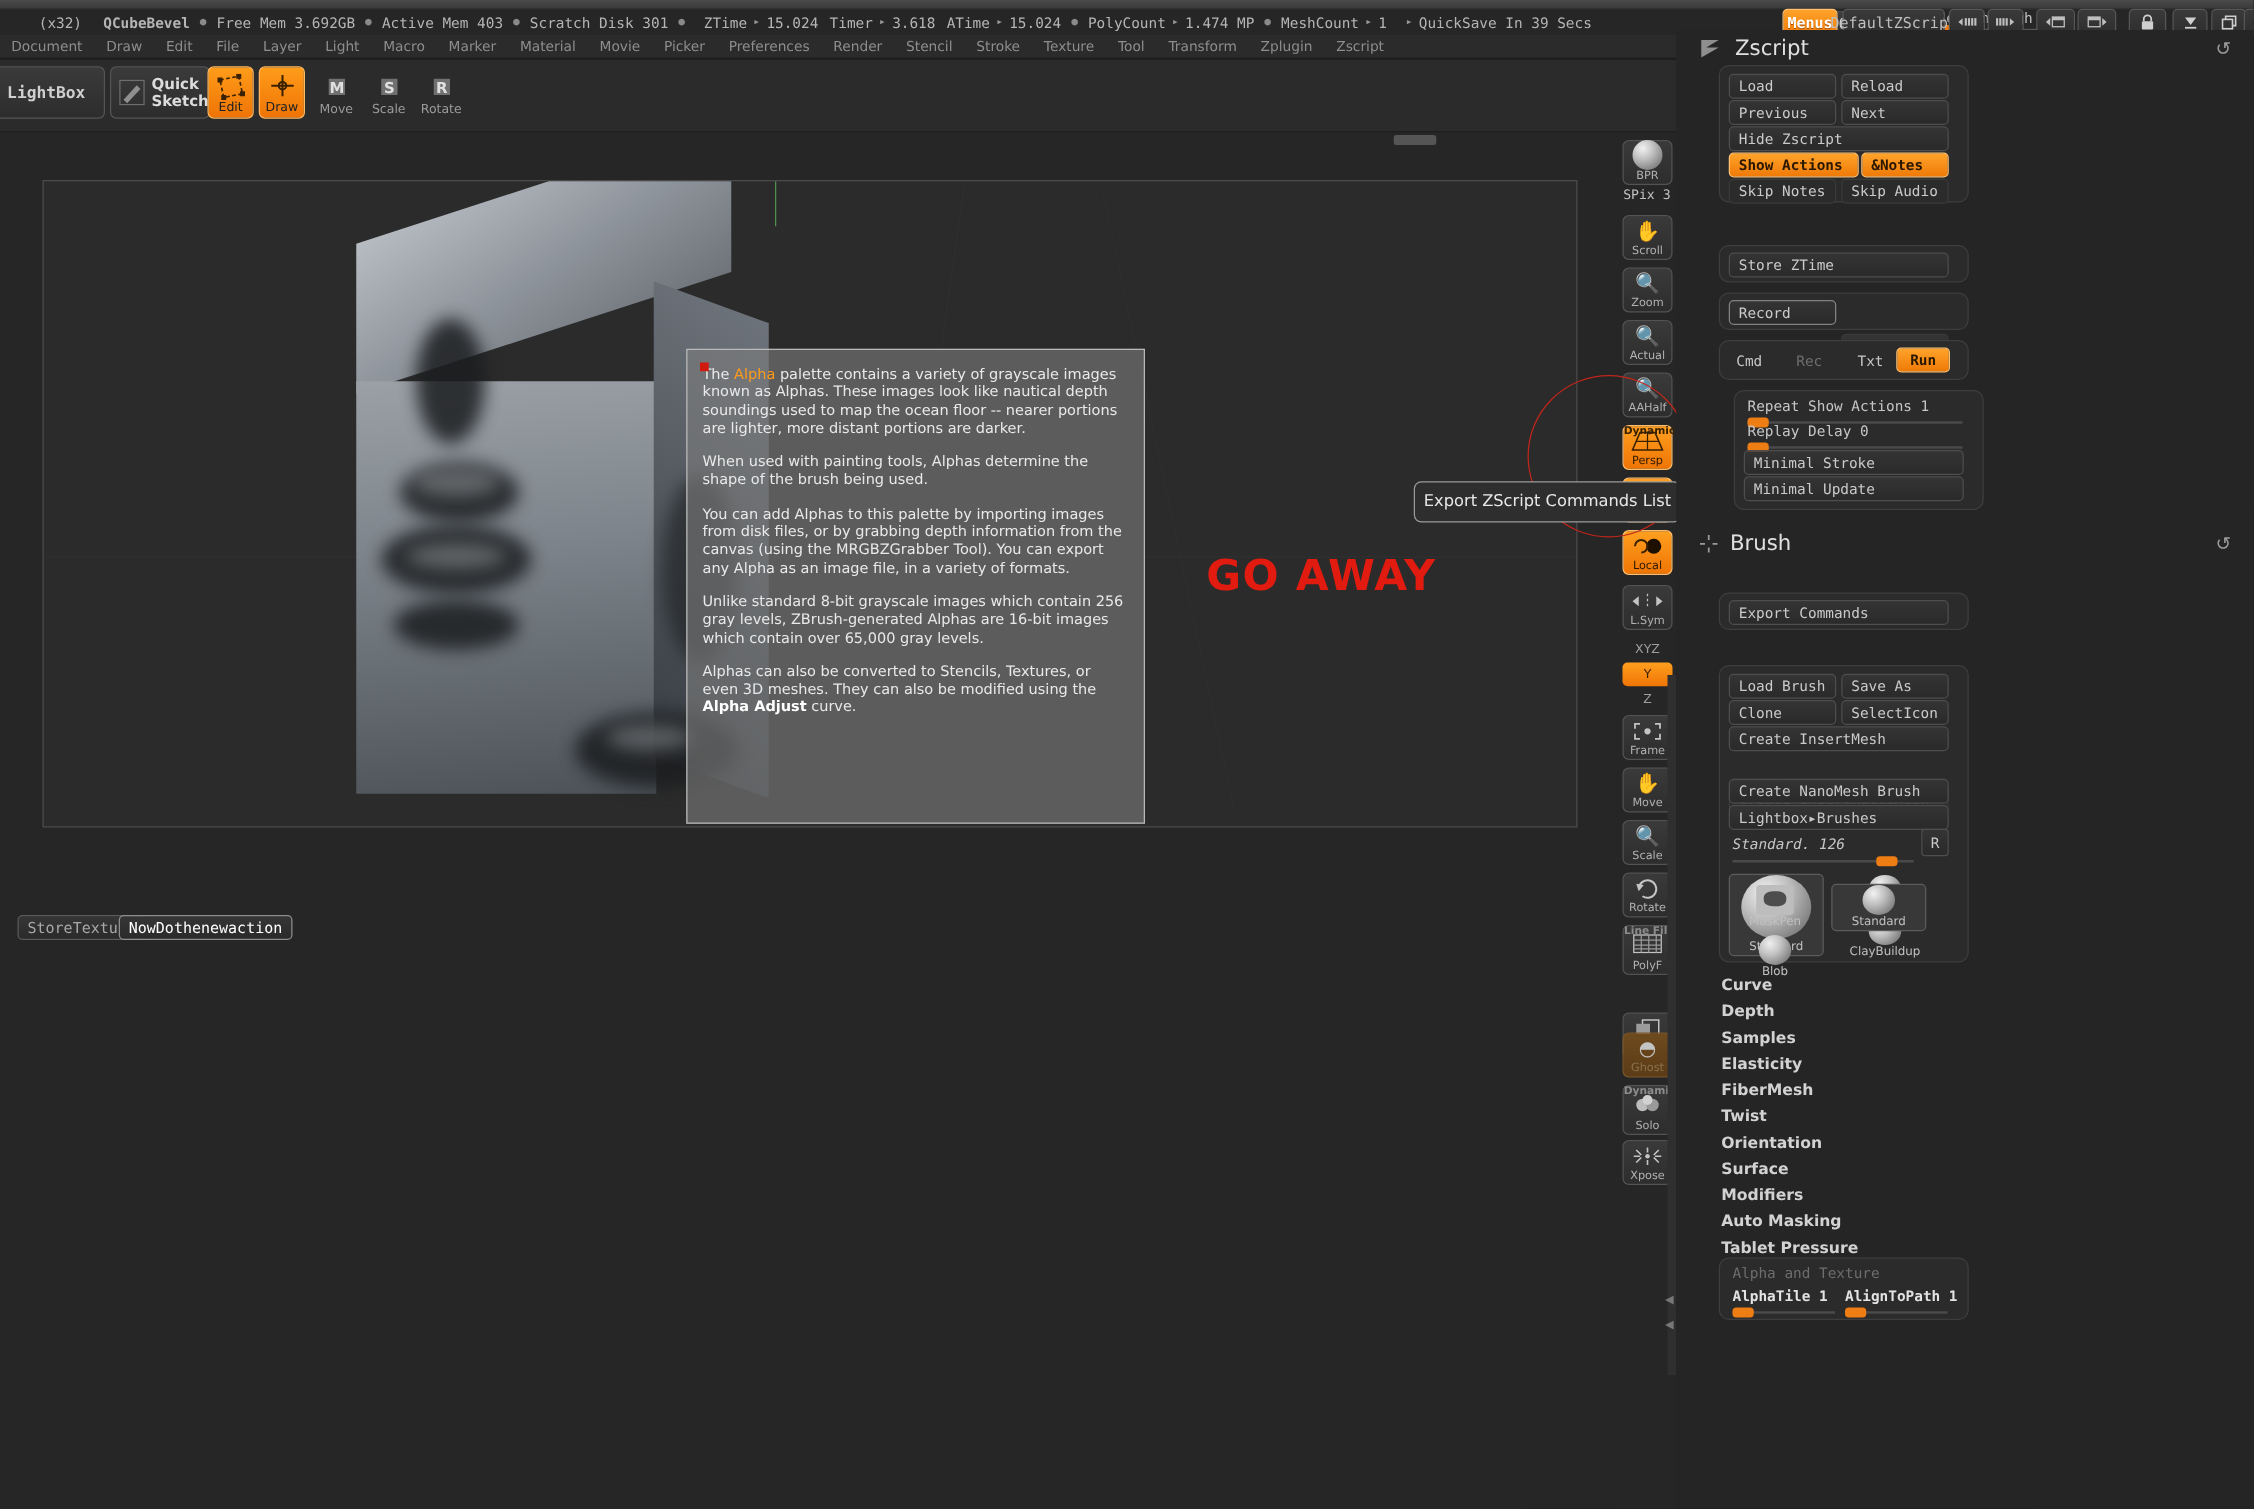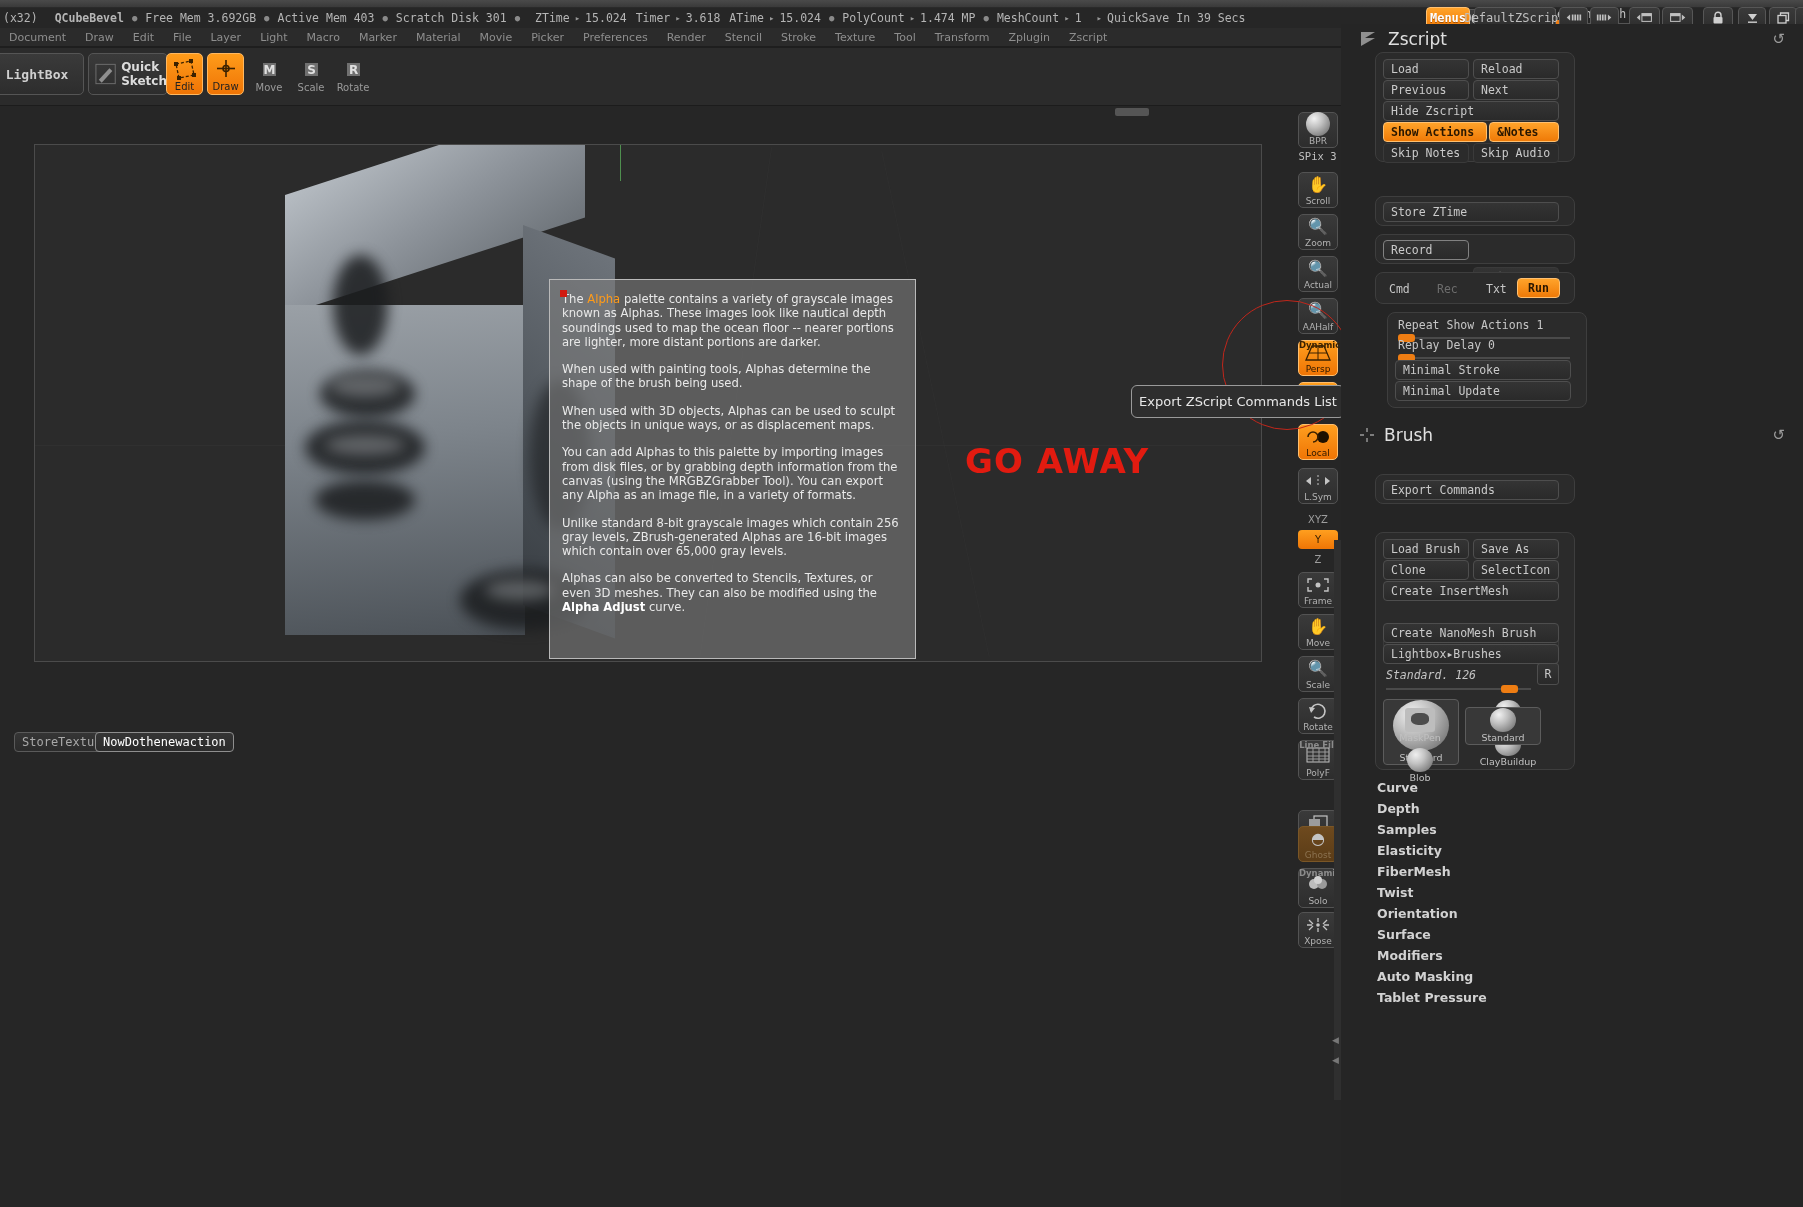--- a/index.html
+++ b/index.html
@@ -20,21 +20,21 @@
   }
   #statusbar {
     position:absolute; left:0; top:8px; width:1803px; height:20px;
     background:#262626; display:flex; align-items:center;
     font-family:"DejaVu Sans Mono", monospace; font-size:11.5px; color:#b5b5b5;
     white-space:nowrap;
   }
   #statusbar .seg { padding:0 3px; }
   #statusbar .dot { color:#8a8a8a; padding:0 5px; font-size:9px;}
   #statusbar .arw { color:#9a9a9a; padding:0 2px; font-size:9px;}
-  .sb-left { padding-left:3px; }
+  .sb-left { padding-left:3px;margin-left:28px; }
 
   #quicksave-btn {
     position:absolute; right:258px; top:9px; height:19px; min-width:78px;
     background:linear-gradient(#3d3d3d,#313131);
     border:1px solid #585858; border-radius:4px;
     font-family:"DejaVu Sans Mono", monospace; font-size:12px; color:#d2d2d2;
     display:flex; align-items:center; justify-content:center; padding:0 8px;
   }
   #seethrough {
     position:absolute; right:153px; top:7px; width:100px; height:22px;
@@ -597,21 +597,20 @@
 
       <div id="goaway">GO  AWAY</div>
     </div>
 
     <div id="notedlg">
       <div class="redsq"></div>
       <p>
         <span>The </span><span class="ac">Alpha</span><span> palette contains a variety of grayscale images known as Alphas. These images look like nautical depth soundings used to map the ocean floor -- nearer portions are lighter, more distant portions are darker.</span>
       </p>
       <p>When used with painting tools, Alphas determine the shape of the brush being used.</p>
-      <p>When used with 3D objects, Alphas can be used to sculpt the objects in unique ways, or as displacement maps.</p>
       <p>You can add Alphas to this palette by importing images from disk files, or by grabbing depth information from the canvas (using the MRGBZGrabber Tool). You can export any Alpha as an image file, in a variety of formats.</p>
       <p>Unlike standard 8-bit grayscale images which contain 256 gray levels, ZBrush-generated Alphas are 16-bit images which contain over 65,000 gray levels.</p>
       <p style="margin-bottom:0">
         <span>Alphas can also be converted to Stencils, Textures, or even 3D meshes. They can also be modified using the </span><span class="bold">Alpha Adjust</span><span> curve.</span>
       </p>
     </div>
 
     <div id="canvas-bottom-handle"></div>
     <div class="tri-updown">▲▼</div>
   </div>
@@ -895,15 +894,24 @@
     <div class="subitem" style="top:798px;">Samples</div>
     <div class="subitem" style="top:819px;">Elasticity</div>
     <div class="subitem" style="top:840px;">FiberMesh</div>
     <div class="subitem" style="top:861px;">Twist</div>
     <div class="subitem" style="top:882px;">Orientation</div>
     <div class="subitem" style="top:903px;">Surface</div>
     <div class="subitem" style="top:924px;">Modifiers</div>
     <div class="subitem" style="top:945px;">Auto Masking</div>
     <div class="subitem" style="top:966px;">Tablet Pressure</div>
 
+    <div class="group" style="left:34px;top:982px;width:200px;height:50px;">
+      <div class="ptxt dim" style="left:10px;top:4px;">Alpha and Texture</div>
+      <div class="ptxt" style="left:10px;top:23px;font-weight:bold;color:#e3e3e3;">AlphaTile 1</div>
+      <div class="psl-track" style="left:10px;top:42px;width:82px;"></div>
+      <div class="psl-knob" style="left:10px;top:39px;"></div>
+      <div class="ptxt" style="left:100px;top:23px;font-weight:bold;color:#e3e3e3;">AlignToPath 1</div>
+      <div class="psl-track" style="left:100px;top:42px;width:82px;"></div>
+      <div class="psl-knob" style="left:100px;top:39px;"></div>
+    </div>
 
   </div>
 </div>
 
 </body></html>

